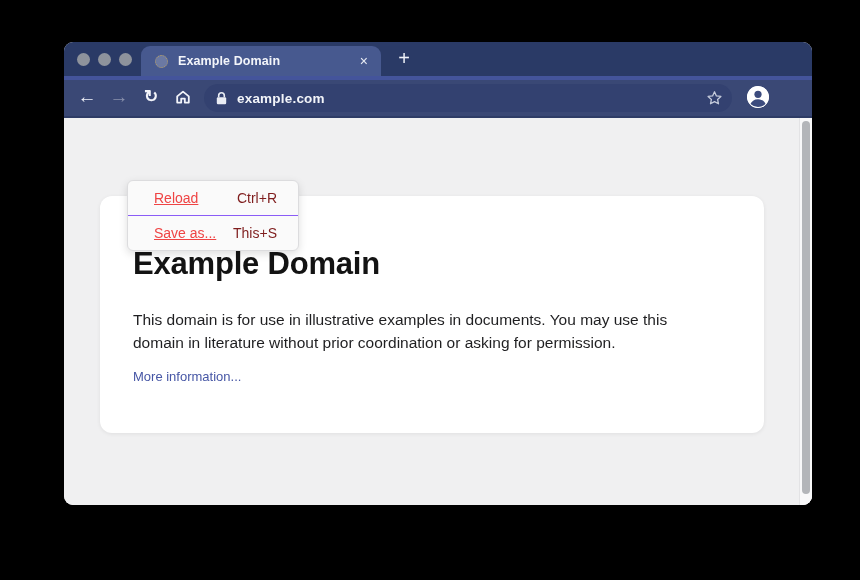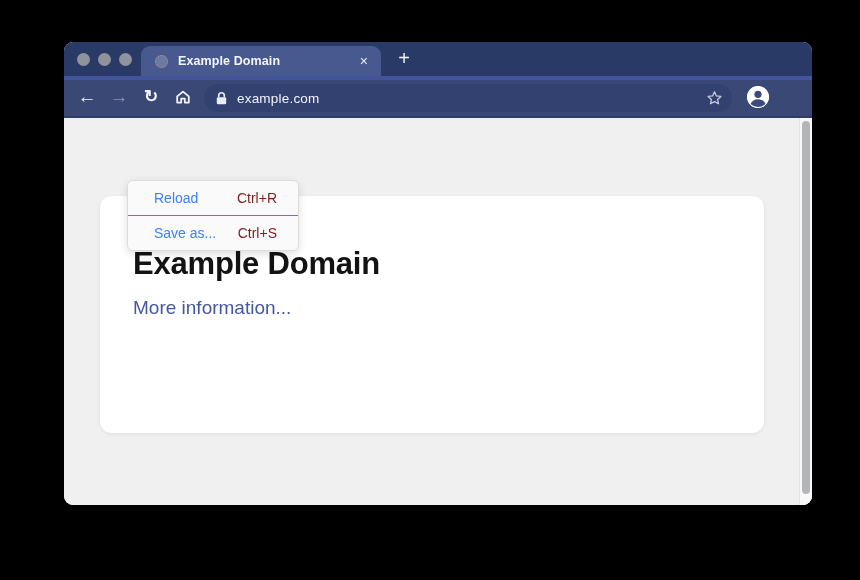--- a/index.html
+++ b/index.html
@@ -46,53 +46,53 @@
     font-size:19px;line-height:26px;color:#f2f4fa;
   }
   .navbtn.disabled{color:#8b93ae;}
   .navbtn svg{display:block;margin:4px auto 0;}
   .pill{
     position:absolute;left:140px;top:4px;width:528px;height:28px;border-radius:14px;
     background:#334170;display:flex;align-items:center;box-sizing:border-box;
     padding:0 9px 0 11px;
   }
   .lock{flex:0 0 auto;display:block;}
-  .url{margin-left:9px;font-size:13.5px;font-weight:normal;color:#f2f4f9;letter-spacing:.2px;}
+  .url{margin-left:9px;font-size:13.5px;font-weight:bold;color:#f2f4f9;letter-spacing:.2px;}
   .star{margin-left:auto;flex:0 0 auto;display:block;}
   .avatar{
     position:absolute;left:683px;top:6px;width:22px;height:22px;border-radius:50%;
     overflow:hidden;background:#fff;
   }
   .avatar svg{display:block;}
   
   .content{position:relative;height:387px;background:#f0f0f1;}
   .card{
     position:absolute;left:36px;top:78px;width:664px;height:237px;background:#fff;
     border-radius:12px;box-shadow:0 1px 4px rgba(0,0,0,.07);
     box-sizing:border-box;padding:50px 60px 0 33px;
   }
   .card h1{
     margin:0;font-size:31px;line-height:36px;font-weight:bold;color:#131313;letter-spacing:-.2px;
   }
   .card p{margin:26px 0 0 0;font-size:15.5px;line-height:23px;color:#1f1f21;}
   .card .morelink{
-    display:inline-block;margin-top:15px;font-size:19px;color:#4656a5;text-decoration:none;
+    display:inline-block;margin-top:15px;font-size:13px;color:#4656a5;text-decoration:none;
   }
   
   .ctxmenu{
     position:absolute;left:63px;top:62px;width:170px;background:#fafafa;
     border:1px solid #dcdcde;border-radius:6px;box-shadow:0 3px 9px rgba(0,0,0,.13);
     z-index:5;overflow:hidden;
   }
   .ctxitem{
     height:34px;display:flex;align-items:center;justify-content:space-between;
     padding:0 21px 0 26px;font-size:14px;
   }
   .ctxitem + .ctxitem{border-top:1px solid #8b5cf6;}
-  .ctxitem .lbl{color:#3b82f6;}
+  .ctxitem .lbl{color:#ef4444;text-decoration:underline;}
   .ctxitem .sct{color:#7f1d1d;}
   
   .scroll-track{
     position:absolute;top:0;right:0;width:13px;height:100%;
     background:#f8f8f9;border-left:1px solid #e3e3e5;box-sizing:border-box;
   }
   .scroll-thumb{
     position:absolute;top:3px;right:2.5px;width:8px;height:373px;border-radius:4px;background:#b3b5b9;
   }
 </style>
@@ -143,31 +143,35 @@
         <path d="M11 13.2 c-3.9 0 -6.6 2.1 -7.5 4.8 a11 11 0 0 0 15 0 c-.9 -2.7 -3.6 -4.8 -7.5 -4.8 Z" fill="#3c4b7e"></path>
       </svg>
     </div>
 
   </div>
 
   <div class="content">
 
     <div class="card">
       <h1>Example Domain</h1>
+      <p>
+        <span>This domain is for use in illustrative examples in documents. You may use this</span><br>
+        <span>domain in literature without prior coordination or asking for permission.</span>
+      </p>
       <a class="morelink" href="#">More information...</a>
     </div>
 
     <div class="ctxmenu">
       <div class="ctxitem">
         <span class="lbl">Reload</span>
         <span class="sct">Ctrl+R</span>
       </div>
       <div class="ctxitem">
         <span class="lbl">Save as...</span>
-        <span class="sct">Ctrl+S</span>
+        <span class="sct">This+S</span>
       </div>
     </div>
 
     <div class="scroll-track">
       <div class="scroll-thumb"></div>
     </div>
 
   </div>
 </div>
 

